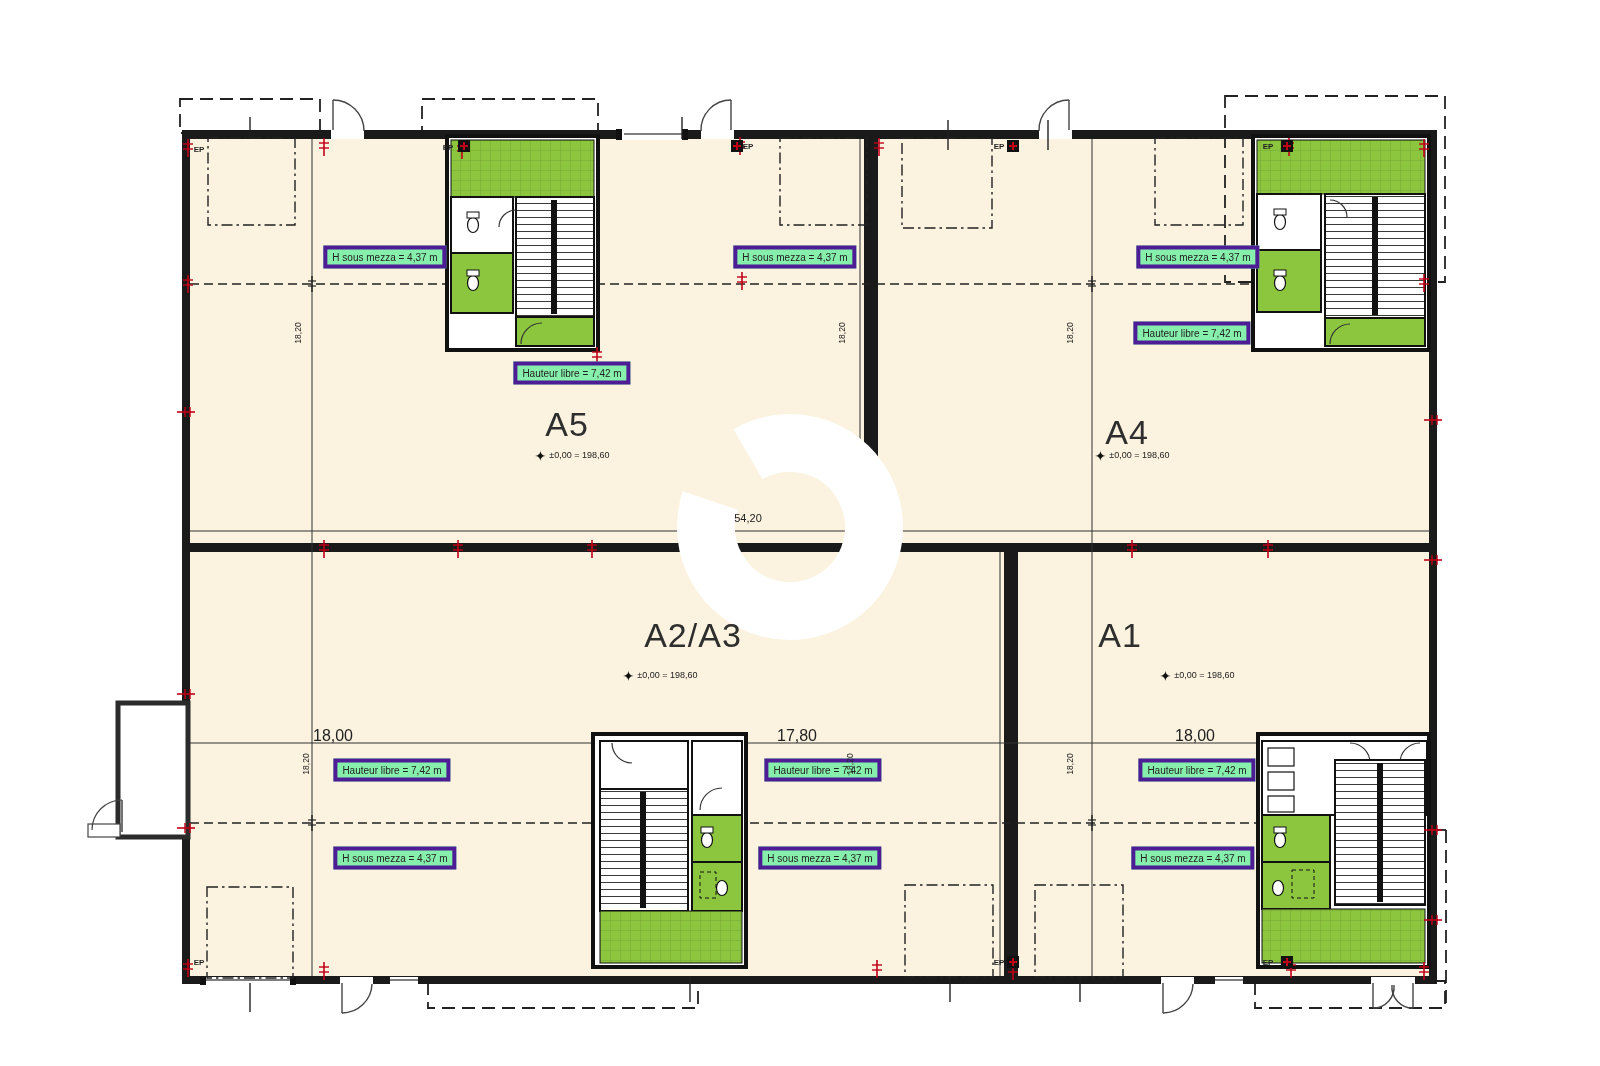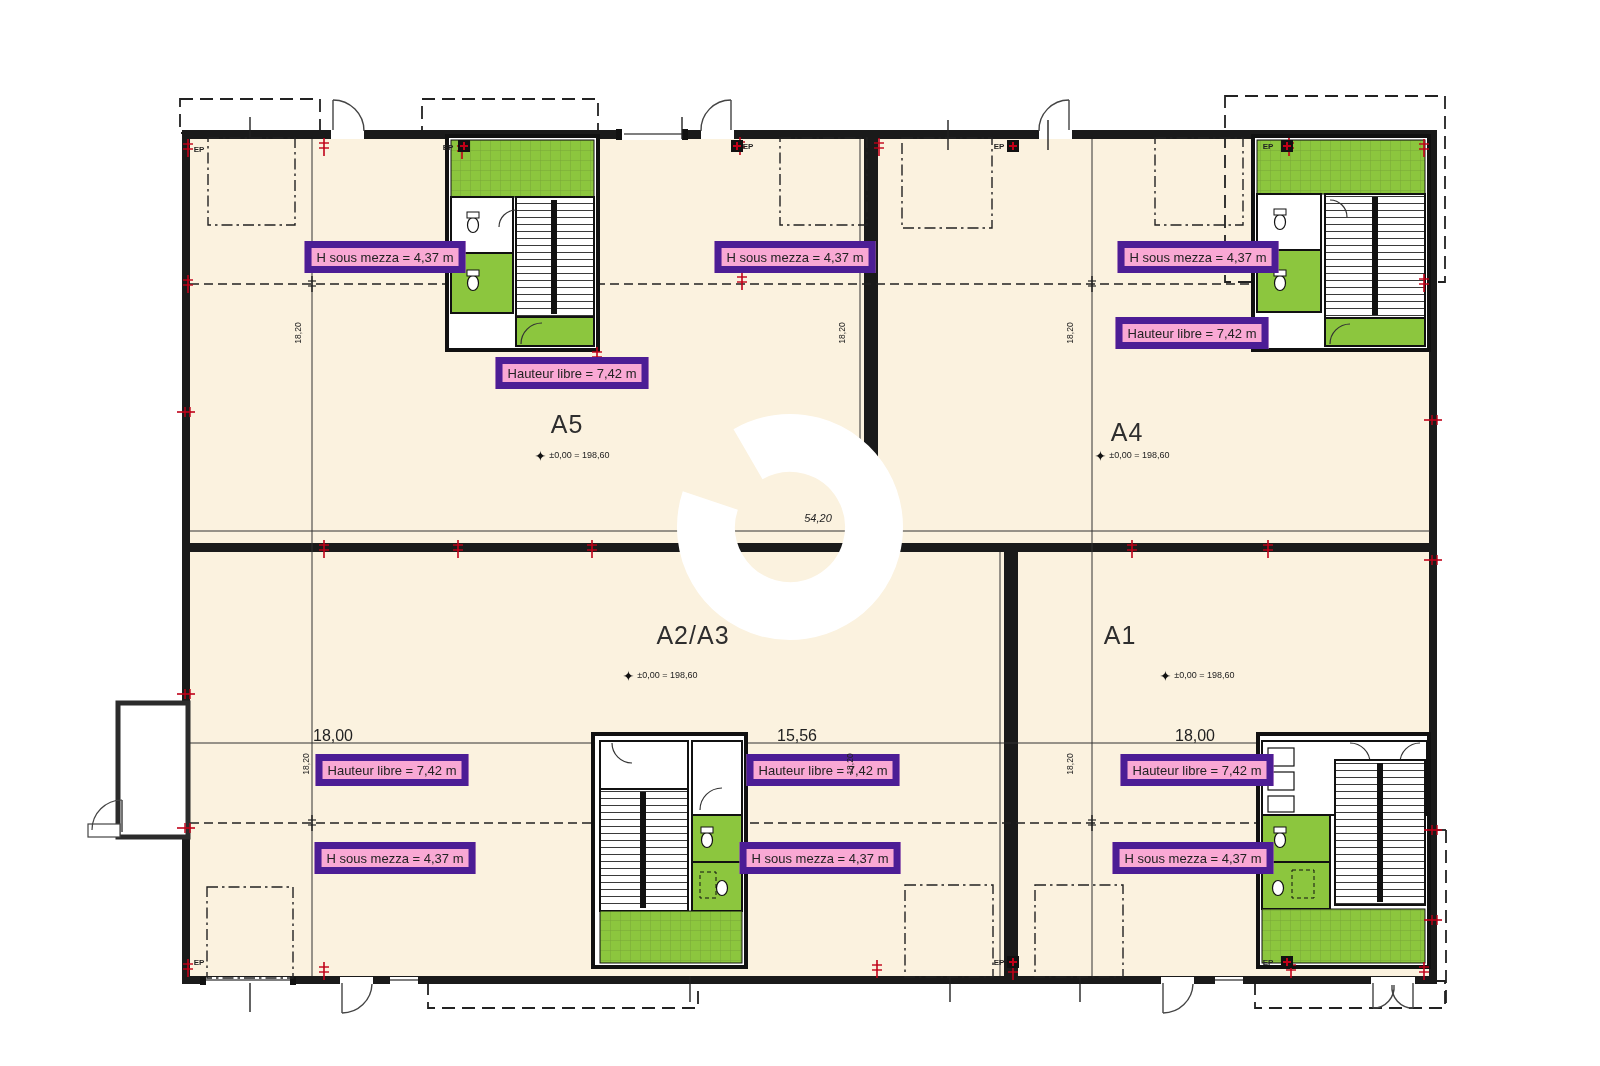--- a/index.html
+++ b/index.html
@@ -1,23 +1,23 @@
 <!DOCTYPE html>
 <html><head>
 <meta charset="utf-8">
 <style>
   html,body{margin:0;padding:0;background:#fff;}
   .canvas{position:relative;width:1600px;height:1066px;background:#ffffff;overflow:hidden;
           font-family:"Liberation Sans", sans-serif;color:#1b1b1b;}
   svg{position:absolute;left:0;top:0;}
   .lbl{position:absolute;transform:translate(-50%,-50%);white-space:nowrap;line-height:1;}
-  .unit{font-size:25px;letter-spacing:1px;color:#2e2e2e;}
+  .unit{font-size:34px;letter-spacing:1px;color:#2e2e2e;}
   .level{font-size:9px;color:#222;}
   .level .star{font-size:14px;vertical-align:-3px;margin-right:3px;color:#111;}
-  .boxed{font-size:13px;border:7px solid #4c1d95;background:#f9a8d4;padding:2.5px 5px;color:#222;}
+  .boxed{font-size:10px;border:4px solid #4c1d95;background:#86efac;padding:2.5px 5px;color:#222;}
   .dim{font-size:16px;color:#222;}
   .dim-big{font-size:11px;color:#222;}
   .vdim{font-size:8.5px;color:#222;transform:translate(-50%,-50%) rotate(-90deg);}
   .ep{font-size:8px;font-weight:bold;color:#222;}
 </style>
 </head>
 <body>
 
 <div class="canvas">
 
@@ -300,23 +300,23 @@
 <div class="lbl boxed" style="left:1192px;top:333px;">Hauteur libre = 7,42 m</div>
 
 <div class="lbl boxed" style="left:392px;top:770px;">Hauteur libre = 7,42 m</div>
 <div class="lbl boxed" style="left:823px;top:770px;">Hauteur libre = 7,42 m</div>
 <div class="lbl boxed" style="left:1197px;top:770px;">Hauteur libre = 7,42 m</div>
 
 <div class="lbl boxed" style="left:395px;top:858px;">H sous mezza = 4,37 m</div>
 <div class="lbl boxed" style="left:820px;top:858px;">H sous mezza = 4,37 m</div>
 <div class="lbl boxed" style="left:1193px;top:858px;">H sous mezza = 4,37 m</div>
 
-<div class="lbl dim-big" style="left:818px;top:518px;font-style:italic;">54,20</div>
+<div class="lbl dim-big" style="left:748px;top:518px;">54,20</div>
 <div class="lbl dim" style="left:333px;top:736px;">18,00</div>
-<div class="lbl dim" style="left:797px;top:736px;">15,56</div>
+<div class="lbl dim" style="left:797px;top:736px;">17,80</div>
 <div class="lbl dim" style="left:1195px;top:736px;">18,00</div>
 <div class="lbl vdim" style="left:298px;top:333px;">18,20</div>
 <div class="lbl vdim" style="left:842px;top:333px;">18,20</div>
 <div class="lbl vdim" style="left:1070px;top:333px;">18,20</div>
 <div class="lbl vdim" style="left:306px;top:764px;">18,20</div>
 <div class="lbl vdim" style="left:850px;top:764px;">18,20</div>
 <div class="lbl vdim" style="left:1070px;top:764px;">18,20</div>
 
 <div class="lbl ep" style="left:199px;top:150px;">EP</div>
 <div class="lbl ep" style="left:448px;top:148px;">EP</div>

